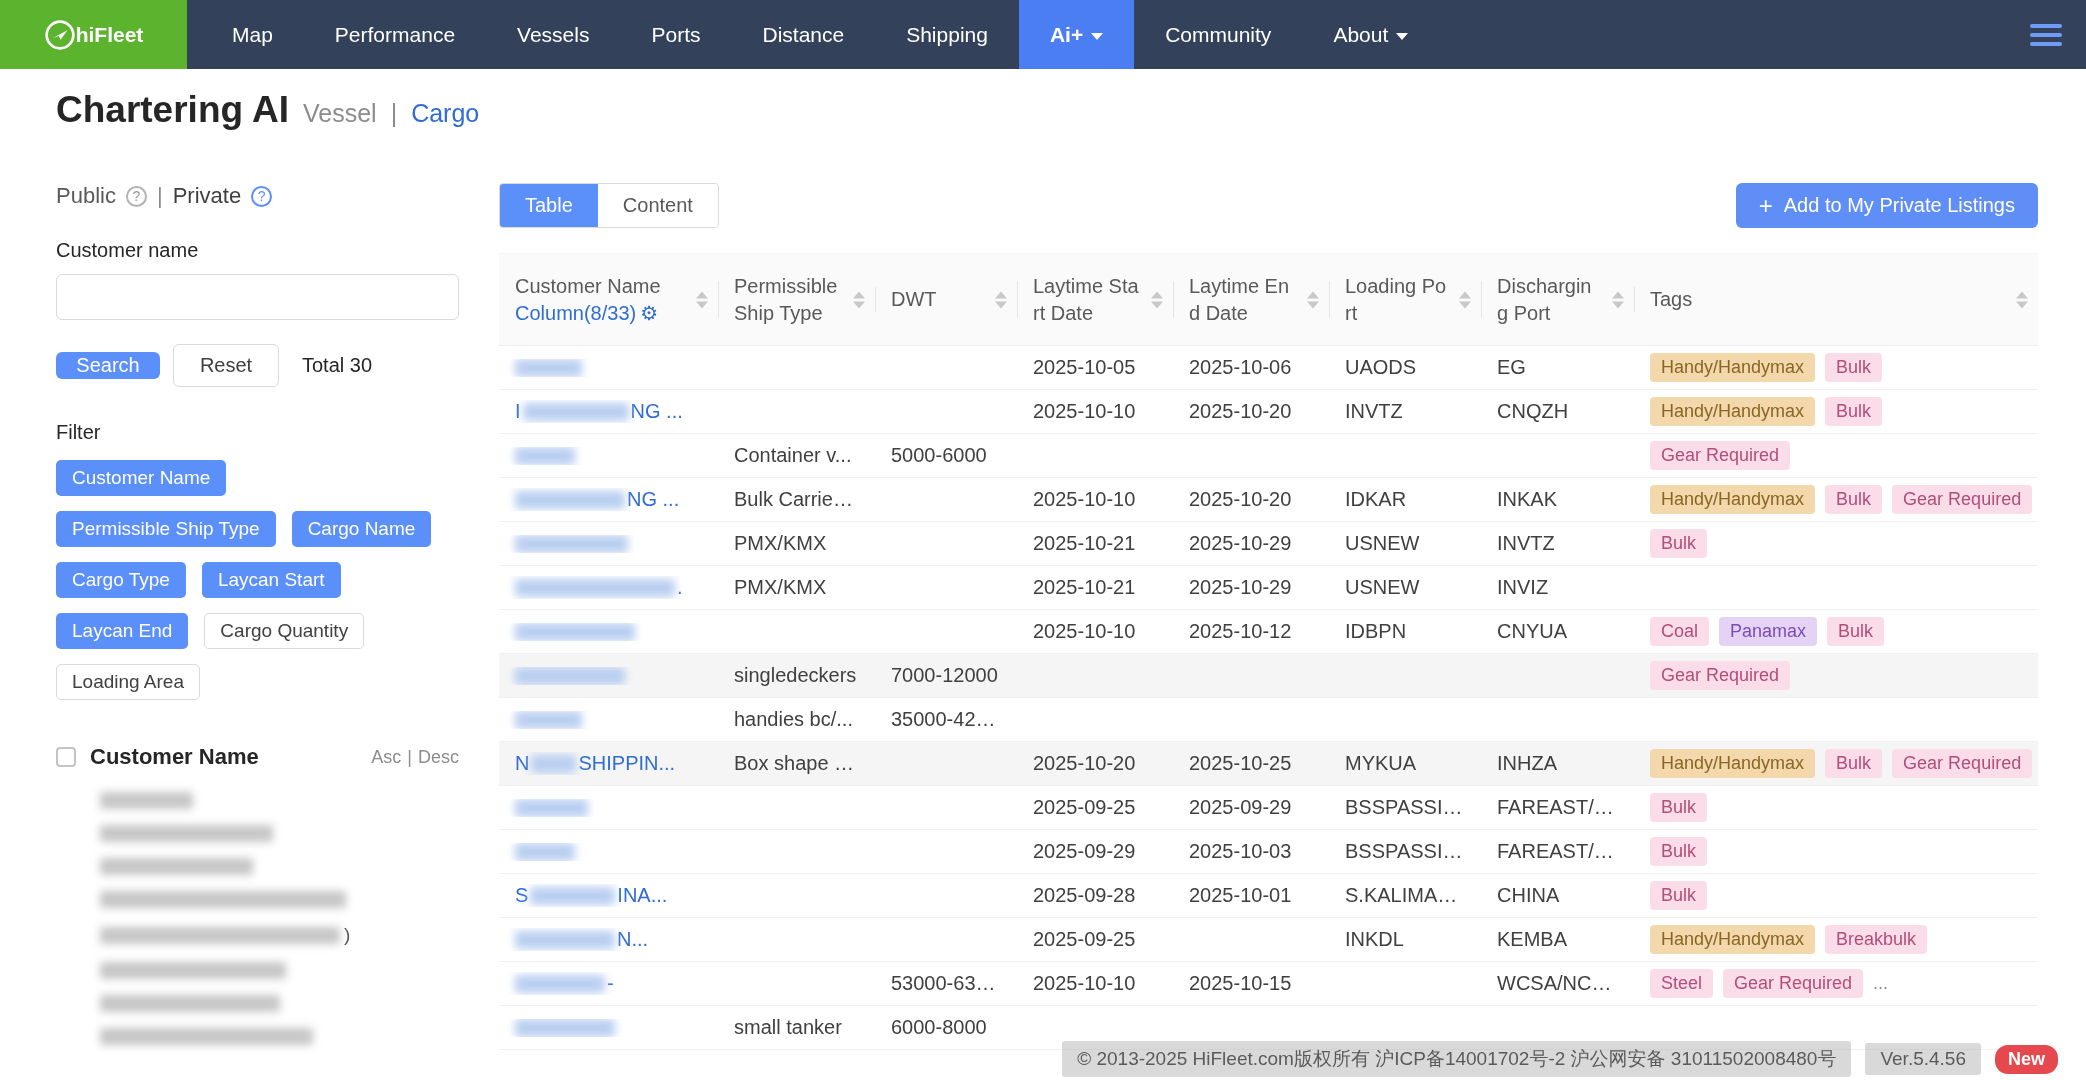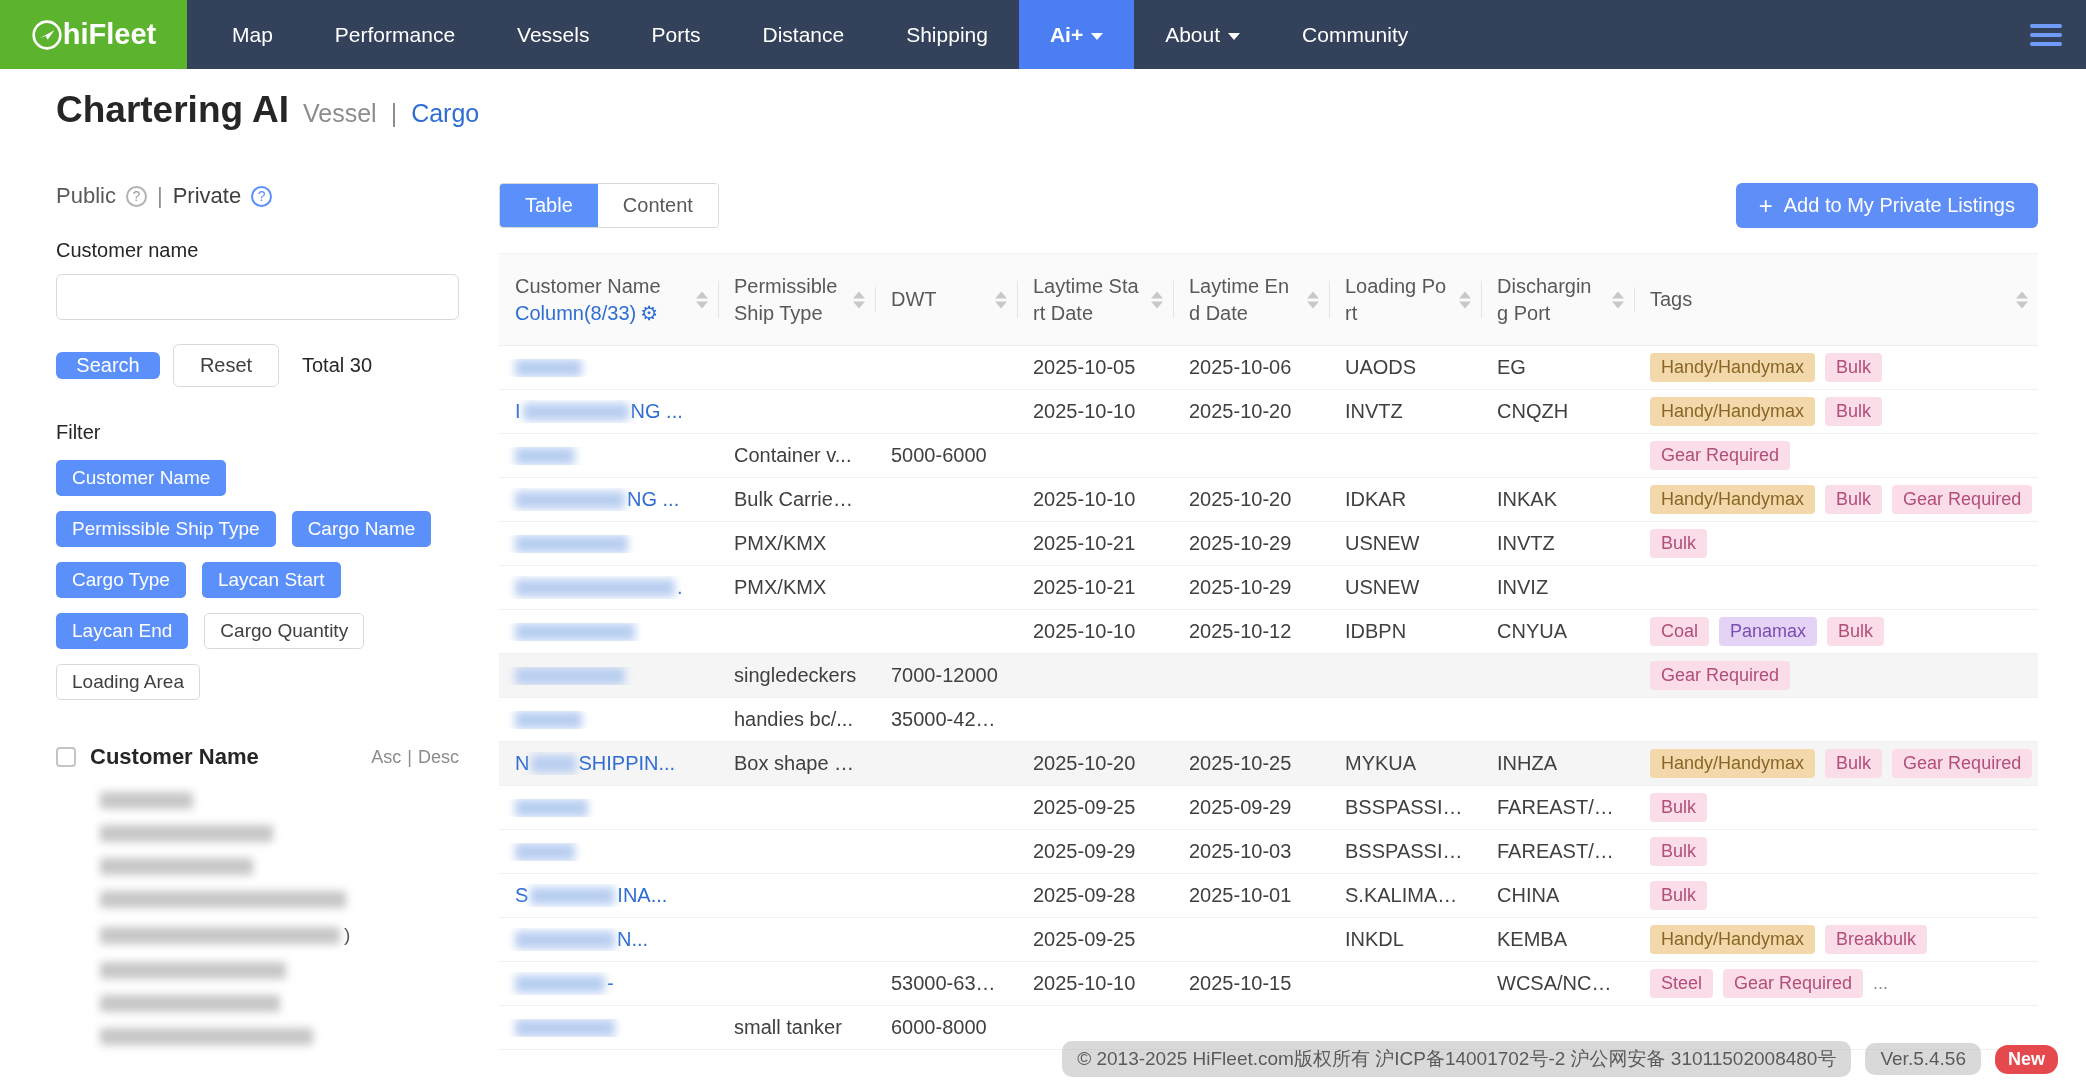--- a/index.html
+++ b/index.html
@@ -2,21 +2,21 @@
 <html><head>
 <meta charset="utf-8">
 <style>
   * { margin:0; padding:0; box-sizing:border-box; }
   html, body { width:2086px; height:1080px; overflow:hidden; }
   body { font-family:"Liberation Sans","DejaVu Sans",sans-serif; background:#fff; color:#333; position:relative; }
   button { font-family:inherit; cursor:pointer; }
 
   
   .topnav { height:69px; background:#33415a; display:flex; align-items:stretch; }
-  .logo { width:187px; background:#5cb32d; color:#fff; display:flex; align-items:center; justify-content:center; gap:0; font-size:29px; font-weight:bold; cursor:pointer; flex:none; }
+  .logo { width:187px; background:#5cb32d; color:#fff; display:flex; align-items:center; justify-content:center; gap:0; font-size:21px; font-weight:bold; cursor:pointer; flex:none; }
   .logo svg { width:32px; height:32px; }
   .nav-items { display:flex; align-items:stretch; margin-left:14px; }
   .nav-item { display:flex; align-items:center; gap:8px; padding:0 31px; color:#fff; font-size:21px; cursor:pointer; }
   .nav-item.active { background:#4c7ef3; font-weight:bold; }
   .caret-down { width:0; height:0; border-left:6px solid transparent; border-right:6px solid transparent; border-top:7px solid #fff; margin-top:3px; }
   .hamburger { margin-left:auto; align-self:center; margin-right:24px; display:flex; flex-direction:column; gap:5px; cursor:pointer; }
   .hamburger span { width:32px; height:4px; background:#6f9cf8; border-radius:2px; }
 
   
   .page-header { padding:20px 48px 0 56px; display:flex; align-items:baseline; gap:14px; }
@@ -84,21 +84,21 @@
   .td { padding:0 16px; white-space:nowrap; overflow:hidden; text-overflow:ellipsis; }
   .name-cell { display:flex; align-items:center; gap:2px; cursor:pointer; }
   .name-frag { color:#2f6dd4; font-size:20px; white-space:nowrap; }
   .name-blur { display:inline-block; height:18px; background:#b9cff1; border-radius:2px; filter:blur(4px); flex:none; }
   .tags-cell { display:flex; align-items:center; gap:10px; overflow:hidden; }
   .tag { padding:3px 11px; border-radius:4px; font-size:18px; white-space:nowrap; line-height:1.25; flex:none; }
   .tag.plain { color:#8c8c8c; padding:3px 0; background:none; }
 
   
   .footer { position:fixed; left:0; right:0; bottom:0; display:flex; justify-content:flex-end; align-items:center; gap:14px; padding:0 28px 3px 0; z-index:5; }
-  .copyright, .version { background:rgba(186,186,186,0.55); color:#5b5b5b; font-size:19px; padding:5px 15px; border-radius:10px; white-space:nowrap; }
+  .copyright, .version { background:rgba(186,186,186,0.55); color:#5b5b5b; font-size:19px; padding:5px 15px; border-radius:3px; white-space:nowrap; }
   .new-badge { background:#e5484d; color:#fff; font-size:18px; font-weight:bold; padding:4px 13px; border-radius:13px; }
 </style>
 </head>
 <body>
 
 <nav class="topnav">
   <div class="logo">
     <svg viewBox="0 0 24 24">
       <circle cx="12" cy="12" r="10" fill="none" stroke="#ffffff" stroke-width="2"></circle>
       <path d="M6.5 14.5 L17.5 8.5 L12.5 15.5 L11 12.8 Z" fill="#ffffff"></path>
@@ -122,25 +122,25 @@
         <span>Distance</span>
       </div>
       <div class="nav-item">
         <span>Shipping</span>
       </div>
       <div class="nav-item active">
         <span>Ai+</span>
         <span class="caret-down"></span>
       </div>
       <div class="nav-item">
+        <span>Community</span>
+      </div>
+      <div class="nav-item">
         <span>About</span>
         <span class="caret-down"></span>
-      </div>
-      <div class="nav-item">
-        <span>Community</span>
       </div>
     </div>
   <div class="hamburger">
     <span></span>
       <span></span>
       <span></span>
   </div>
 </nav>
 
 <div class="page-header">

